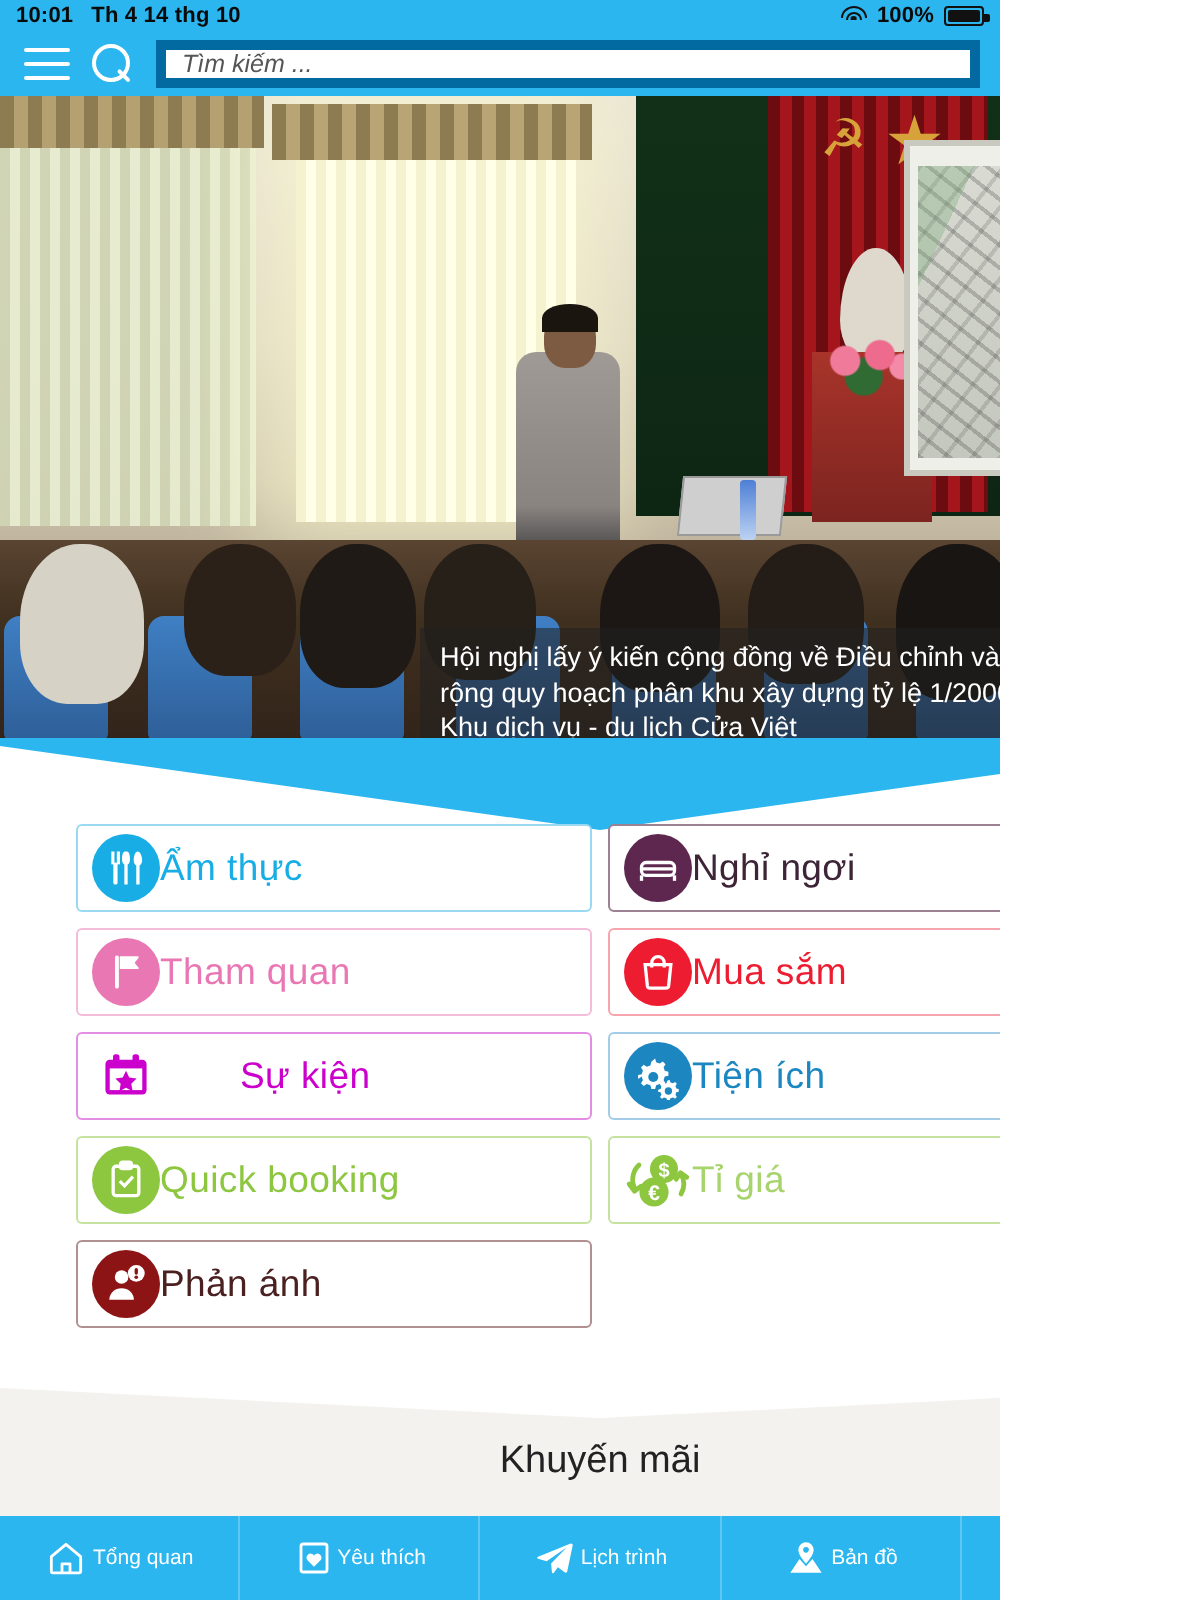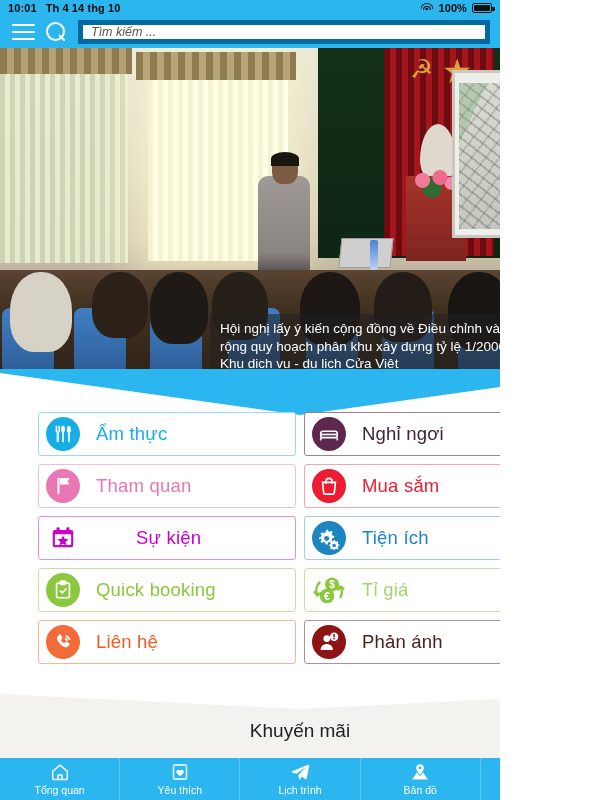--- a/index.html
+++ b/index.html
@@ -112,38 +112,38 @@
   .chev-wrap { position:relative; height:48px; background:#fff; margin-top:-1px; }
   .chev { position:absolute; left:0; top:0; width:600px; height:46px; background:#2BB6EF;
      clip-path: polygon(0 0, 600px 0, 600px 4px, 300px 46px, 0 4px); }
 
   
   .grid { position:absolute; left:0; top:408px; width:600px;
      display:grid; grid-template-columns:1fr 1fr; column-gap:8px; row-gap:0px;
      padding:0 38px; }
   .cell { height:52px; display:flex; align-items:center; }
   .card { width:100%; height:44px; background:#fff; border:1.4px solid #ccc; border-radius:3px;
-     display:flex; align-items:center; padding-left:7px; gap:16px; cursor:pointer; }
+     display:flex; align-items:center; padding-left:7px; cursor:pointer; }
   .cicon { width:34px; height:34px; border-radius:50%; flex:none;
      display:flex; align-items:center; justify-content:center; color:#fff; }
   .clabel { font-size:18.5px; letter-spacing:.2px; }
 
   
   .promo { position:absolute; left:0; top:694px; width:600px; height:74px;
      background:#f3f2ee; display:flex; align-items:center; justify-content:center; }
   .promo::before { content:''; position:absolute; left:0; top:0; width:600px; height:16px;
      background:#fff; clip-path: polygon(0 0, 600px 0, 600px 0, 300px 15px, 0 0); }
   .promo-text { font-size:19px; color:#222; position:relative; }
   .promo-underline { position:absolute; left:50%; transform:translateX(-50%); bottom:0;
      width:24px; height:2px; background:#e8903a; }
 
   
   .tabbar { position:absolute; left:0; bottom:0; width:600px; height:42px;
      background:#2BB6EF; display:flex; }
-  .tab { flex:1; display:flex; flex-direction:column; align-items:center; justify-content:center;
+  .tab { flex:1; display:flex; align-items:center; justify-content:center;
      gap:2px; color:#fff; border-right:1px solid #5ec8f3; cursor:pointer; }
   .tab:last-child { border-right:none; }
   .tab-label { font-size:10.5px; }
   .tab svg { display:block; }
 </style>
 </head>
 <body>
 
 <div id="app">
 
@@ -335,32 +335,20 @@
             <path d="M7.5 9.5a10 10 0 0 0-2 12" fill="none" stroke="currentColor" stroke-width="2.4" stroke-linecap="round"></path>
             <path d="M2.6 19l2.7 3.6 3.1-2.4" fill="none" stroke="currentColor" stroke-width="2.4" stroke-linecap="round" stroke-linejoin="round"></path>
             <path d="M28.5 14a10 10 0 0 1 0 10" fill="none" stroke="currentColor" stroke-width="2.4" stroke-linecap="round"></path>
             <path d="M31.4 15.6l-3.2-2.2-2.1 3.2" fill="none" stroke="currentColor" stroke-width="2.4" stroke-linecap="round" stroke-linejoin="round"></path>
           </svg>
         </div>
         <div class="clabel" style="color: rgb(168, 212, 110);">Tỉ giá</div>
       </div>
     </div>
 
-    <div class="cell">
-      <div class="card" id="c8" style="border-color: rgb(247, 181, 154);">
-        <div class="cicon" style="background: rgb(242, 107, 56); color: rgb(242, 107, 56);">
-          <svg width="22" height="22" viewBox="0 0 24 24" fill="none" stroke="#fff" stroke-width="2" style="color: rgb(242, 107, 56);">
-            <path d="M7.6 4.2c.8-.6 1.9-.4 2.4.5l1.1 2c.4.8.2 1.8-.6 2.3l-.8.5c.6 1.8 2 3.2 3.8 3.8l.5-.8c.5-.8 1.5-1 2.3-.6l2 1.1c.9.5 1.1 1.6.5 2.4l-1 1.3c-1 1.3-2.9 1.6-4.4.8-3.2-1.7-5.8-4.3-7.5-7.5-.8-1.5-.5-3.4.8-4.4z" fill="#fff" stroke="none"></path>
-            <path d="M15.6 5.6a6.2 6.2 0 0 1 3.4 3.3" stroke-linecap="round"></path>
-            <path d="M14.9 8.6a3.3 3.3 0 0 1 1.6 1.6" stroke-linecap="round"></path>
-          </svg>
-        </div>
-        <div class="clabel" style="color: rgb(240, 90, 40);">Liên hệ</div>
-      </div>
-    </div>
 
     <div class="cell">
       <div class="card" id="c9" style="border-color: rgb(176, 144, 144);">
         <div class="cicon" style="background: rgb(140, 20, 20); color: rgb(140, 20, 20);">
           <svg width="22" height="22" viewBox="0 0 24 24" fill="#fff" style="color: rgb(140, 20, 20);">
             <circle cx="9.6" cy="8.2" r="3.7"></circle>
             <path d="M2.9 20.6c0-3.7 3-6.3 6.7-6.3s6.7 2.6 6.7 6.3z"></path>
             <circle cx="17.6" cy="6.2" r="4.6"></circle>
             <rect x="16.7" y="3.3" width="1.8" height="3.6" rx=".9" fill="currentColor"></rect>
             <circle cx="17.6" cy="8.3" r="1" fill="currentColor"></circle>

